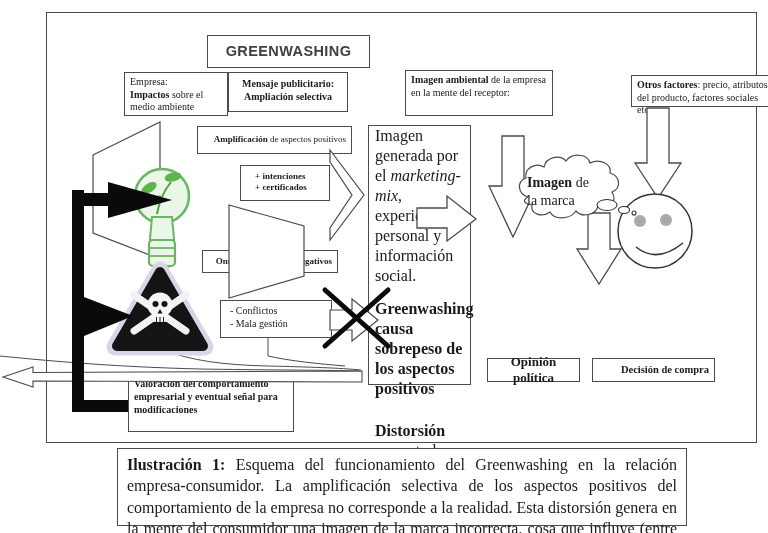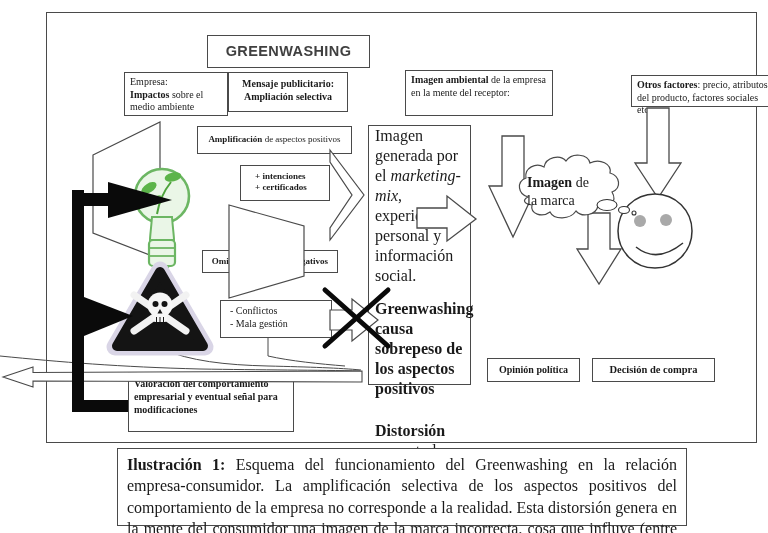--- a/index.html
+++ b/index.html
@@ -12,21 +12,21 @@
   .i{font-style:italic;}
   .center{text-align:center;font-family:Liberation Serif, serif;}
   .title-box{display:flex;align-items:center;justify-content:center;
              font-family:"Liberation Sans",sans-serif;font-weight:bold;font-size:14.5px;
              letter-spacing:.4px;color:#404040;}
   .svgov{position:absolute;left:0;top:0;z-index:2;pointer-events:none;}
   .z1{z-index:1;} .z3{z-index:3;}
   .small{font-size:9px;}
   .tallbox p{margin:0 0 13px 0;}
   .caption{font-size:16px;line-height:1.34;text-align:justify;padding:5px 9px;}
-  .flexc{display:flex;align-items:center;justify-content:center;}
+  .flexc{display:flex;align-items:center;justify-content:flex-end;}
 </style>
 </head>
 <body>
 
 <div class="stage">
 
   <div class="abs frame" style="left:46px;top:12px;width:711px;height:431px;"></div>
 
   <div class="abs box title-box z1" style="left:207px;top:35px;width:163px;height:33px;">
     <span>GREENWASHING</span>
@@ -71,21 +71,21 @@
   <div class="abs box tallbox z1" style="left:368px;top:125px;width:103px;height:260px;font-size:16px;padding:0 6px;">
     <p><span>Imagen generada por el </span><span class="i">marketing-mix</span><span>, experiencia personal y información social.</span></p>
     <p class="b" style="margin-bottom:22px;">Greenwashing causa sobrepeso de los aspectos positivos</p>
     <p><span class="b">Distorsión</span><br><span> respecto la realidad</span></p>
   </div>
 
   <div class="abs box b z1" style="left:128px;top:372px;width:166px;height:60px;font-size:10px;line-height:1.32;padding-top:4px;">
     <span>Valoración del comportamiento empresarial y eventual señal para modificaciones</span>
   </div>
 
-  <div class="abs box b center flexc z1" style="left:487px;top:358px;width:93px;height:24px;font-size:10px;">
+  <div class="abs box b center flexc z1" style="left:487px;top:358px;width:93px;height:24px;font-size:13px;">
     <span>Opinión política</span>
   </div>
 
   <div class="abs box b center flexc z1" style="left:592px;top:358px;width:123px;height:24px;font-size:10.5px;">
     <span>Decisión de compra</span>
   </div>
 
   <svg class="svgov" width="768" height="533" viewBox="0 0 768 533">
 
     <polygon points="93,155 160,122 160,259 93,233" fill="#ffffff" stroke="#4a4a4a" stroke-width="1.2"></polygon>

